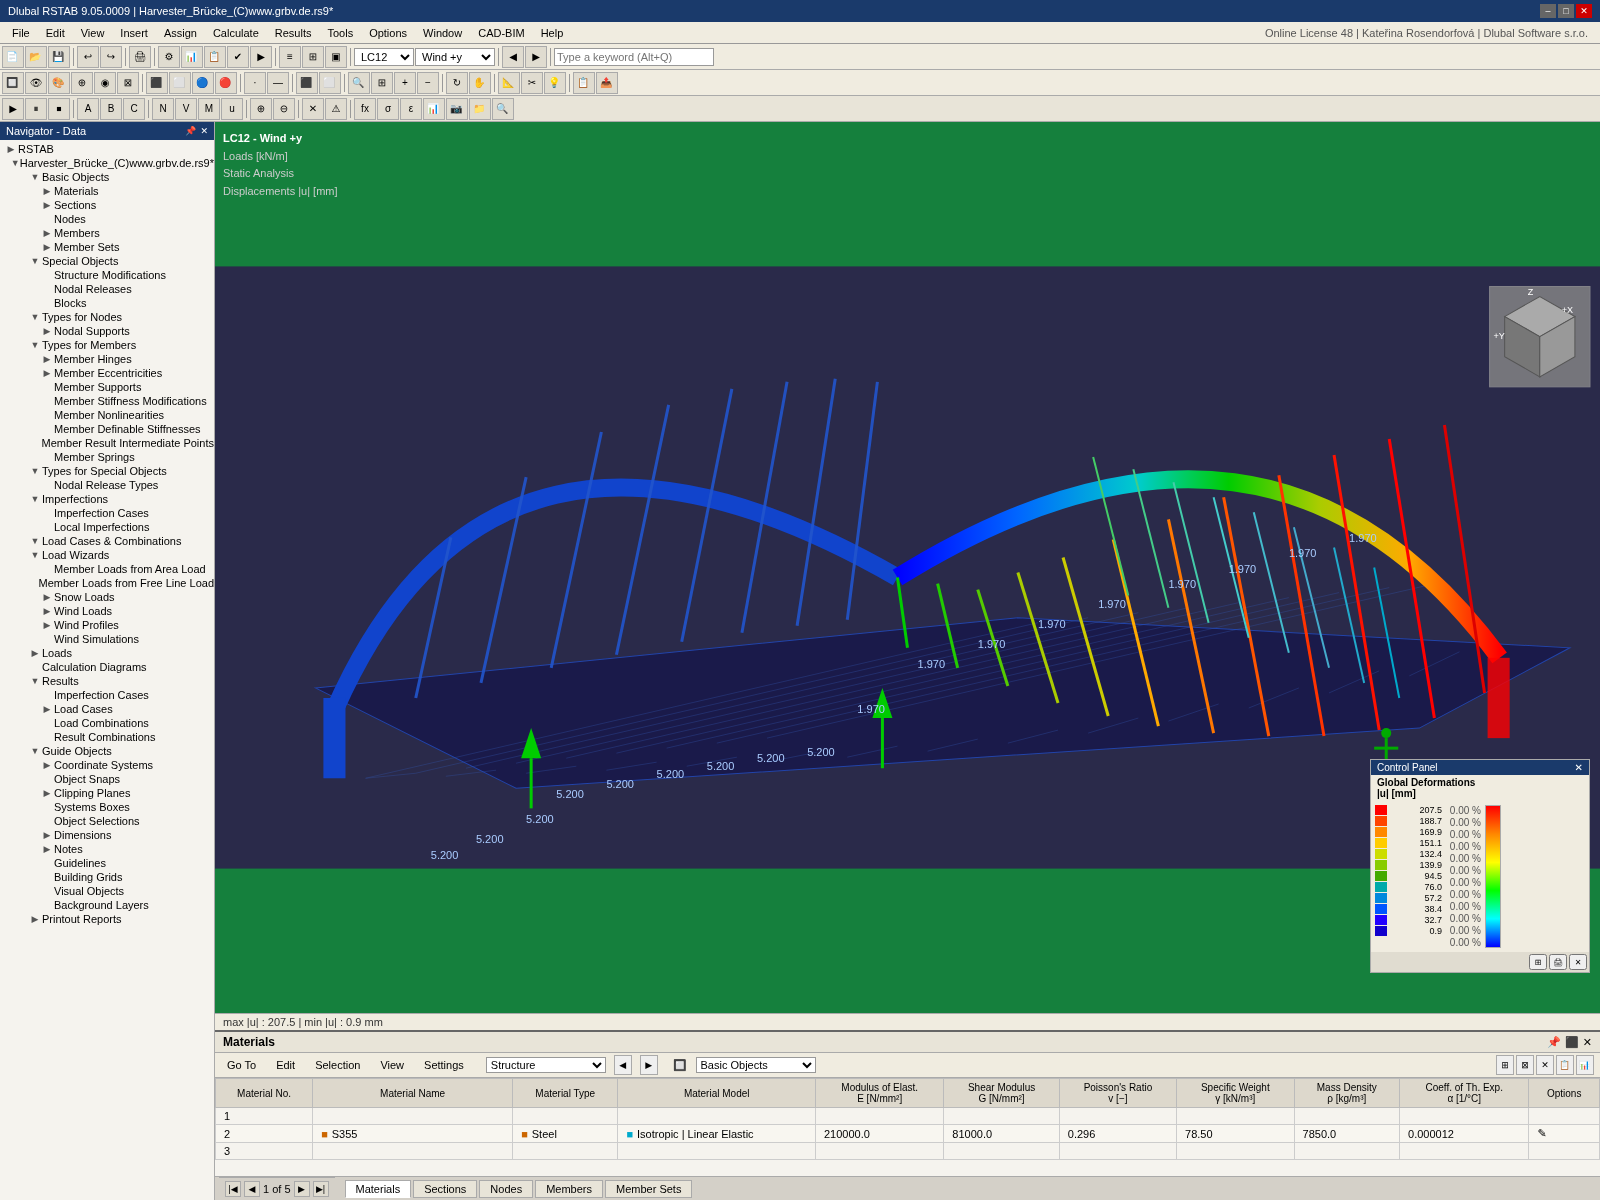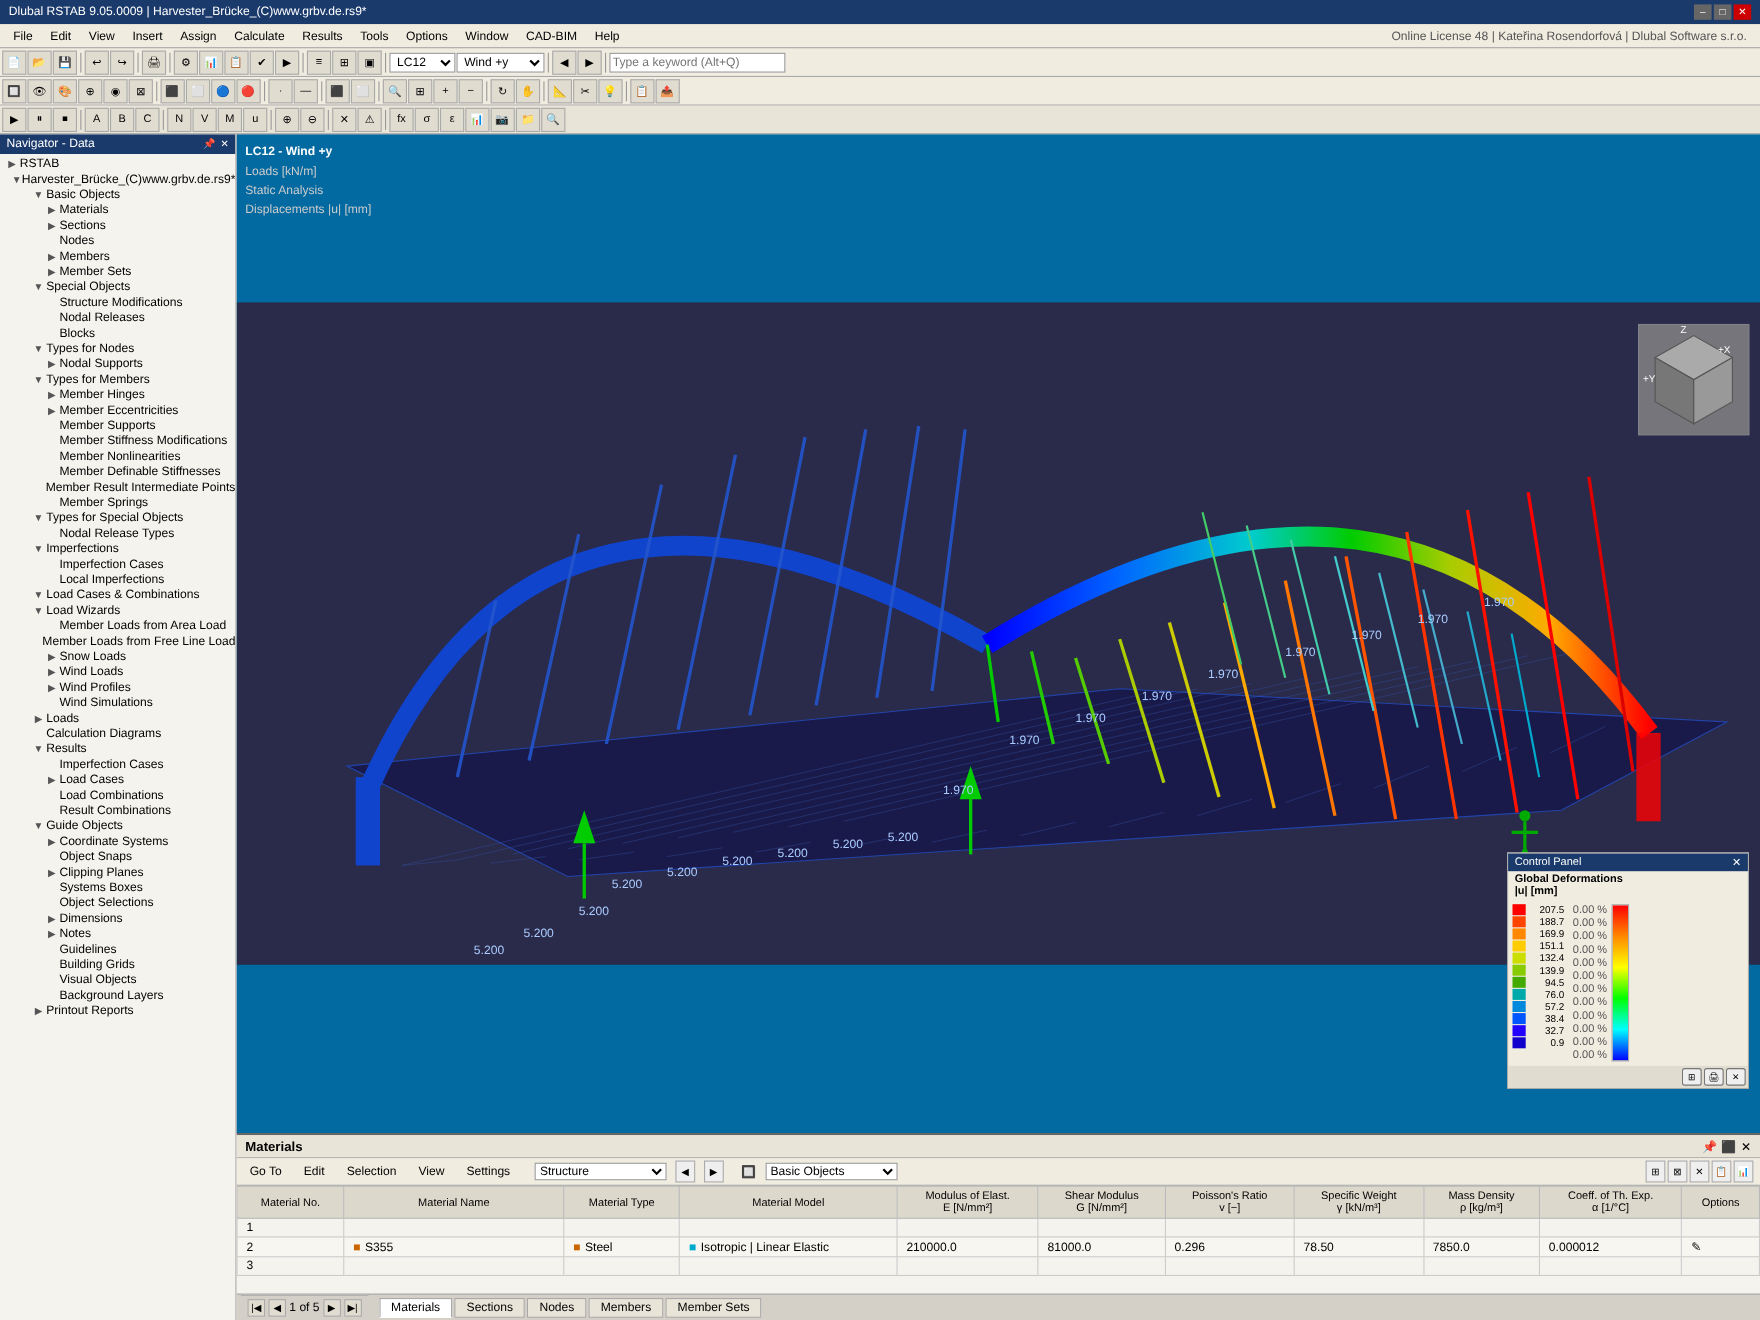--- a/index.html
+++ b/index.html
@@ -30,37 +30,37 @@
     #nav-tree { flex: 1; overflow-y: auto; font-size: 11px; padding: 2px 0; }
     .tree-item { display: flex; align-items: center; padding: 1px 0; cursor: pointer; white-space: nowrap; }
     .tree-item .indent { display: inline-block; }
     .tree-item .expand { width: 14px; text-align: center; font-size: 9px; color: #555; }
     .tree-item .label { font-size: 11px; color: #000; text-align: right; }
 
     
     #content { flex: 1; display: flex; flex-direction: column; overflow: hidden; }
 
     
-    #view-area { flex: 1; background: #0369a1; position: relative; overflow: hidden; }
+    #view-area { flex: 1; background: #15803d; position: relative; overflow: hidden; }
     #view-info { position: absolute; top: 8px; left: 8px; color: white; font-size: 11px; line-height: 1.6; }
     #view-info div { color: #ddd; }
 
     
     #bridge-svg { width: 100%; height: 100%; }
 
     
     #view-status { background: #f0ece0; border-top: 1px solid #aaa; padding: 2px 8px; font-size: 11px; color: #333; }
 
     
     #control-panel { position: absolute; bottom: 40px; right: 10px; width: 220px; background: #f0ece0; border: 1px solid #aaa; font-size: 10px; }
     #cp-title { background: #1a3a6b; color: white; padding: 2px 6px; font-size: 10px; display: flex; justify-content: space-between; }
     #cp-subtitle { padding: 2px 6px; font-size: 10px; font-weight: bold; }
     #cp-body { display: flex; padding: 4px; gap: 4px; }
     #cp-legend { display: flex; flex-direction: column; gap: 1px; }
-    .cp-row { display: flex; align-items: flex-end; gap: 0; font-size: 9px; }
+    .cp-row { display: flex; align-items: flex-end; gap: 20px; font-size: 9px; }
     .cp-color { width: 12px; height: 10px; }
     .cp-val { width: 35px; text-align: right; font-size: 9px; }
     .cp-pct { width: 35px; text-align: right; font-size: 10px; color: #555; }
 
     
     #bottom-panel { height: 170px; background: #f5f3ee; border-top: 2px solid #666; display: flex; flex-direction: column; overflow: hidden; }
     #bp-header { background: #e8e4d8; border-bottom: 1px solid #aaa; padding: 3px 8px; display: flex; justify-content: space-between; align-items: center; }
     #bp-header .title { font-weight: bold; font-size: 12px; }
     #bp-toolbar { background: #f0ece0; border-bottom: 1px solid #aaa; display: flex; align-items: center; padding: 2px 6px; gap: 8px; }
     #bp-toolbar .bp-btn { padding: 2px 6px; font-size: 11px; cursor: pointer; }
@@ -764,20 +764,23 @@
           <div style="width:16px;background:linear-gradient(to bottom,#ff0000,#ff8800,#ffff00,#00ff00,#00ffff,#0000ff);border:1px solid #aaa;flex-shrink:0;"></div>
         </div>
         <div style="display:flex;justify-content:flex-end;padding:2px;gap:2px;background:#e0dcd0;">
           <button style="width:18px;height:16px;font-size:8px;">⊞</button>
           <button style="width:18px;height:16px;font-size:8px;">🖨</button>
           <button style="width:18px;height:16px;font-size:8px;">✕</button>
         </div>
       </div>
     </div>
 
+    <div id="view-status">
+      <span>max |u| : 207.5 | min |u| : 0.9 mm</span>
+    </div>
 
     <div id="bottom-panel">
       <div id="bp-header">
         <span class="title">Materials</span>
         <div style="display:flex;gap:4px;">
           <span style="cursor:pointer;">📌</span>
           <span style="cursor:pointer;">⬛</span>
           <span style="cursor:pointer;">✕</span>
         </div>
       </div>

